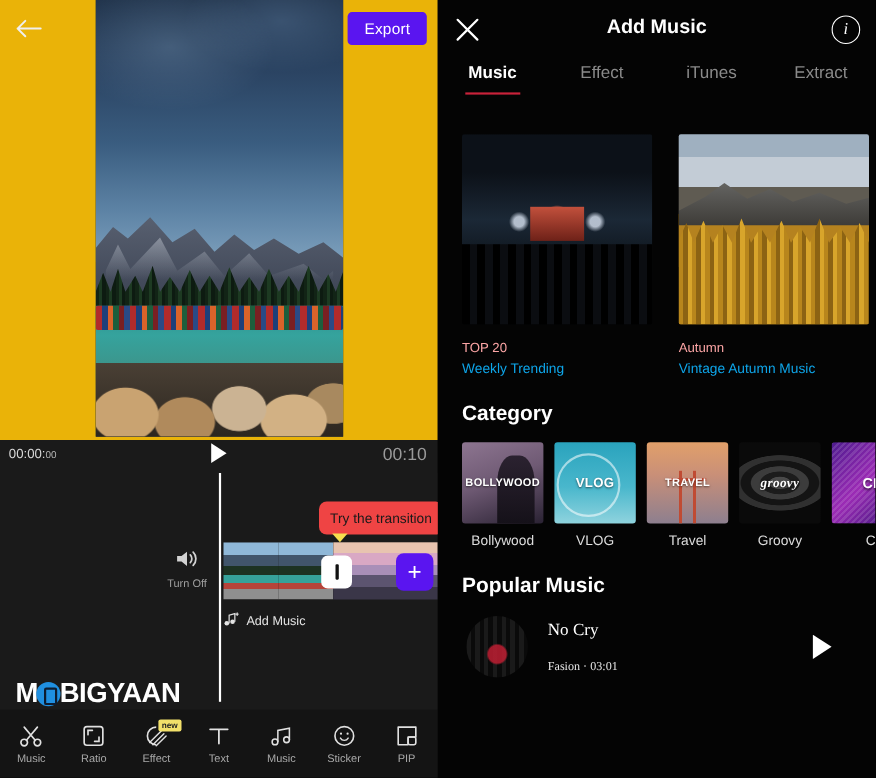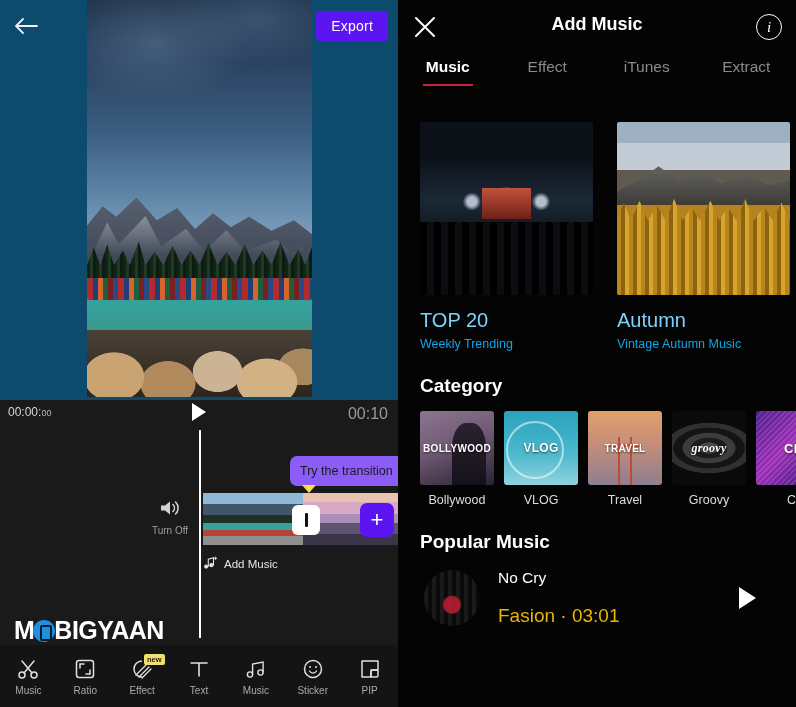--- a/index.html
+++ b/index.html
@@ -15,21 +15,21 @@
   .editor {
     position: relative;
     width: 398px; height: 707px;
     background: #1a1a1a;
     flex: 0 0 398px;
     overflow: hidden;
   }
   .editor-top {
     position: relative;
     height: 400px;
-    background: #0c4a6e;
+    background: #eab308;
   }
   .back-arrow {
     position: absolute; left: 10px; top: 12px;
     width: 32px; height: 28px;
     display: flex; align-items: center; justify-content: center;
   }
   .export-btn {
     position: absolute; right: 10px; top: 11px;
     background: #5a15f0;
     color: #fff;
@@ -153,21 +153,21 @@
   .plus-btn {
     position: absolute; left: 360px; top: 503px;
     width: 34px; height: 34px;
     background: #5a15f0; border-radius: 7px;
     display: flex; align-items: center; justify-content: center;
     color: #fff; font-size: 22px; line-height: 1;
     z-index: 11;
   }
   .tooltip {
     position: absolute; left: 290px; top: 456px;
-    background: #8b5cf6; color: #1a1a1a;
+    background: #ef4444; color: #1a1a1a;
     font-size: 12.5px;
     padding: 8px 10px;
     border-radius: 7px;
     white-space: nowrap;
     z-index: 12;
   }
   .tooltip::after {
     content: ""; position: absolute; left: 12px; bottom: -7px;
     border-left: 7px solid transparent; border-right: 7px solid transparent;
     border-top: 8px solid #f6dd4e;
@@ -283,21 +283,21 @@
   .fthumb.autumn::before {
     content:""; position:absolute; left:0; top:22%; width:100%; height:26%;
     background: linear-gradient(180deg,#6a6a68,#3e3c38);
     clip-path: polygon(0 70%, 14% 42%, 24% 14%, 36% 46%, 48% 26%, 60% 52%, 74% 34%, 88% 56%, 100% 44%, 100% 100%, 0 100%);
   }
   .fthumb.autumn::after {
     content:""; position:absolute; left:0; bottom:0; width:100%; height:58%;
     background: repeating-linear-gradient(90deg, #b8861c 0 4px, #8c6313 4px 8px, #d8a52b 8px 12px);
     clip-path: polygon(0 24%, 4% 8%, 8% 26%, 13% 6%, 18% 26%, 23% 10%, 28% 26%, 33% 4%, 38% 26%, 43% 12%, 48% 26%, 54% 6%, 59% 26%, 64% 12%, 69% 26%, 74% 4%, 79% 26%, 85% 12%, 90% 26%, 95% 8%, 100% 26%, 100% 100%, 0 100%);
   }
-  .ftitle { color: #7dd3fc; font-size: 20px; margin-top: 14px; white-space: nowrap; }
+  .ftitle { color: #fca5a5; font-size: 12px; margin-top: 14px; white-space: nowrap; }
   .fsub { color: #0ea5e9; font-size: 12.5px; margin-top: 5px; white-space: nowrap; }
 
   .section-title {
     color: #fff; font-size: 19px; font-weight: bold;
     padding: 0 22px; margin-top: 24px;
   }
   .cat-row {
     display: flex; gap: 10px; padding: 14px 0 0 22px;
   }
   .cat { flex: 0 0 74px; text-align: center; }
@@ -341,32 +341,33 @@
     background:
       repeating-linear-gradient(135deg, rgba(255,255,255,.12) 0 2px, rgba(0,0,0,0) 2px 4px),
       linear-gradient(135deg,#4d1b8e 0%, #9b2bb5 45%, #2a1470 100%);
   }
   .ct-club .lbl { font-size: 13px; }
   .cat-name { color: #ddd; font-size: 12.5px; margin-top: 8px; white-space: nowrap; }
 
   .song-row {
     display: flex; align-items: center;
     padding: 16px 22px 0 26px;
+    font-family: Liberation Serif, serif;
   }
   .album-art {
     width: 56px; height: 56px; border-radius: 50%;
     background:
       radial-gradient(circle at 50% 62%, rgba(190,30,50,.85) 0 18%, rgba(0,0,0,0) 22%),
       repeating-linear-gradient(90deg, #1a1a1a 0 4px, #0a0a0a 4px 8px),
       #0d0d0d;
     flex: 0 0 56px;
   }
   .song-meta { margin-left: 18px; flex: 1; }
   .song-title { color: #fff; font-size: 15.5px; }
-  .song-sub { color: #eab308; font-size: 19px; margin-top: 18px; }
+  .song-sub { color: #e5e5e5; font-size: 11px; margin-top: 18px; }
   .song-play {
     width: 0; height: 0;
     border-left: 17px solid #fff;
     border-top: 11px solid transparent;
     border-bottom: 11px solid transparent;
     margin-right: 18px;
   }
 </style>
 </head>
 <body>

